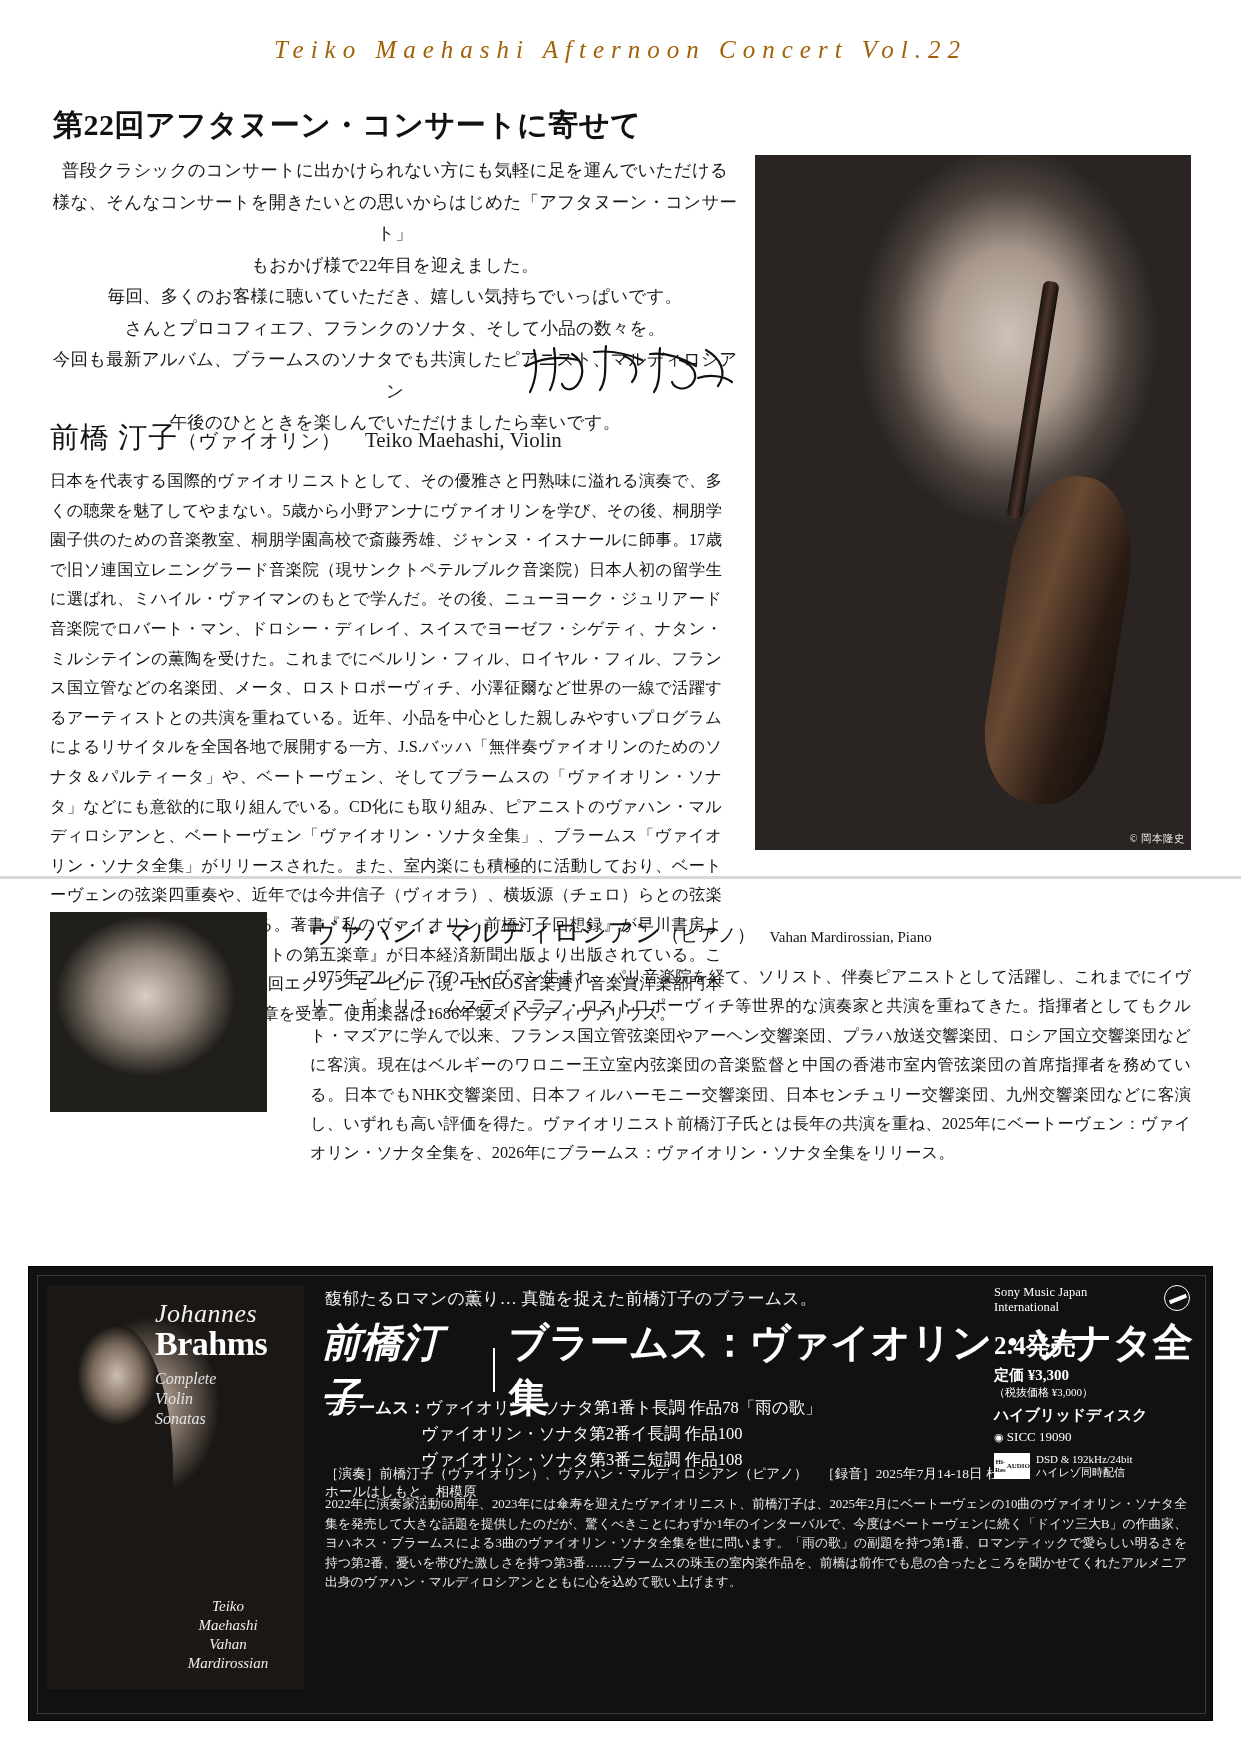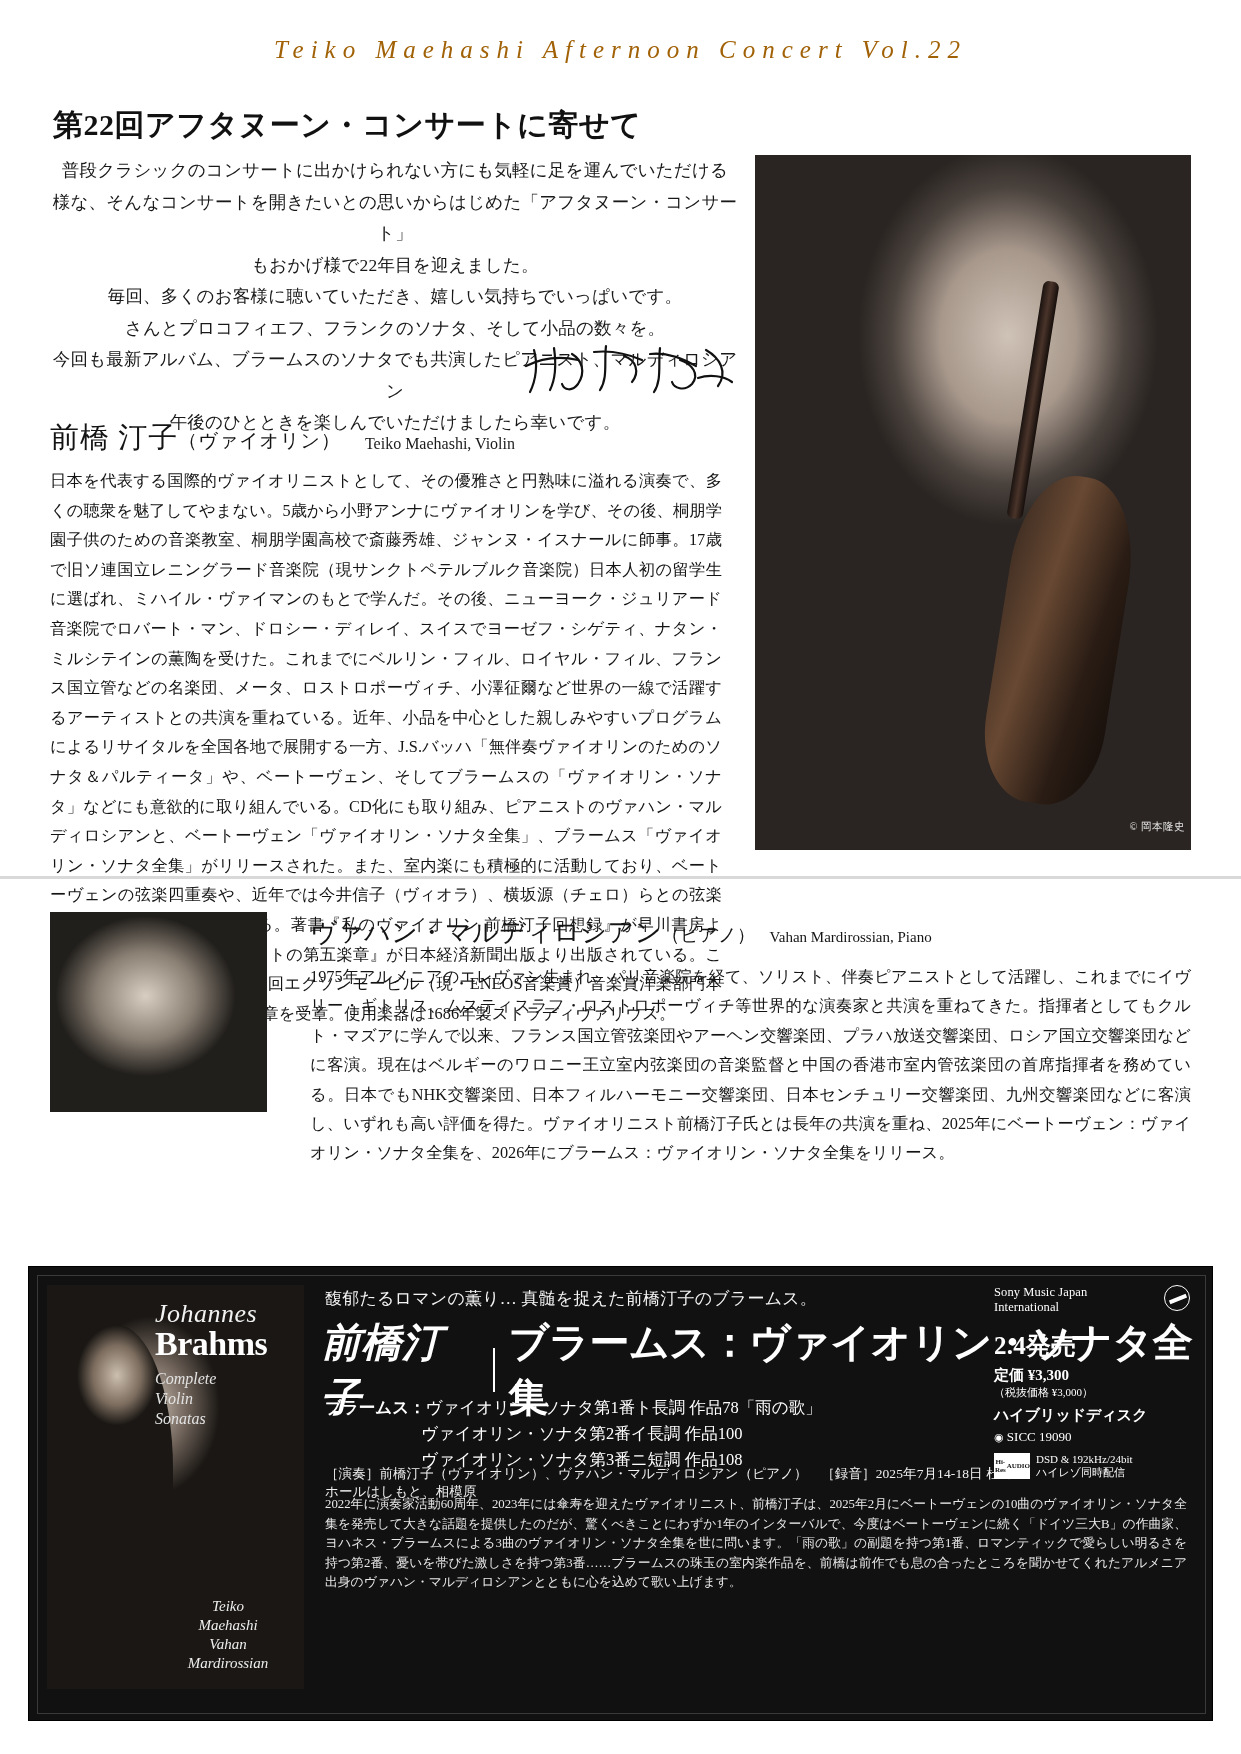--- a/index.html
+++ b/index.html
@@ -44,36 +44,36 @@
     width:215px; height:60px;
     pointer-events:none;
   }
 
   .artist-name-row {
     position:absolute; left:50px; top:418px;
     display:flex; align-items:flex-end; gap:24px;
   }
   .artist-name-ja { font-size:29px; letter-spacing:1px; }
   .artist-name-ja .inst { font-size:19px; }
-  .artist-name-en { font-size:16px; color:#1b1b1b; padding-bottom:5px; }
+  .artist-name-en { font-size:21px; color:#1b1b1b; padding-bottom:5px; }
 
   .bio {
     position:absolute; left:50px; top:466px; width:672px;
     font-size:16.3px; line-height:29.6px; text-align:justify;
     letter-spacing:0.05px;
   }
 
   
   .photo-violin {
     position:absolute; left:755px; top:155px; width:436px; height:695px;
     background:#2b2b2b;
     overflow:hidden;
   }
   .photo-credit {
-    position:absolute; right:6px; bottom:16px;
+    position:absolute; right:6px; bottom:4px;
     color:#e8e8e8; font-size:10.5px; letter-spacing:0.5px;
   }
 
   .divider {
     position:absolute; left:0; width:1241px; height:3px;
     background:#d9d9d9;
   }
   .divider.d1 { top:876px; }
 
   

